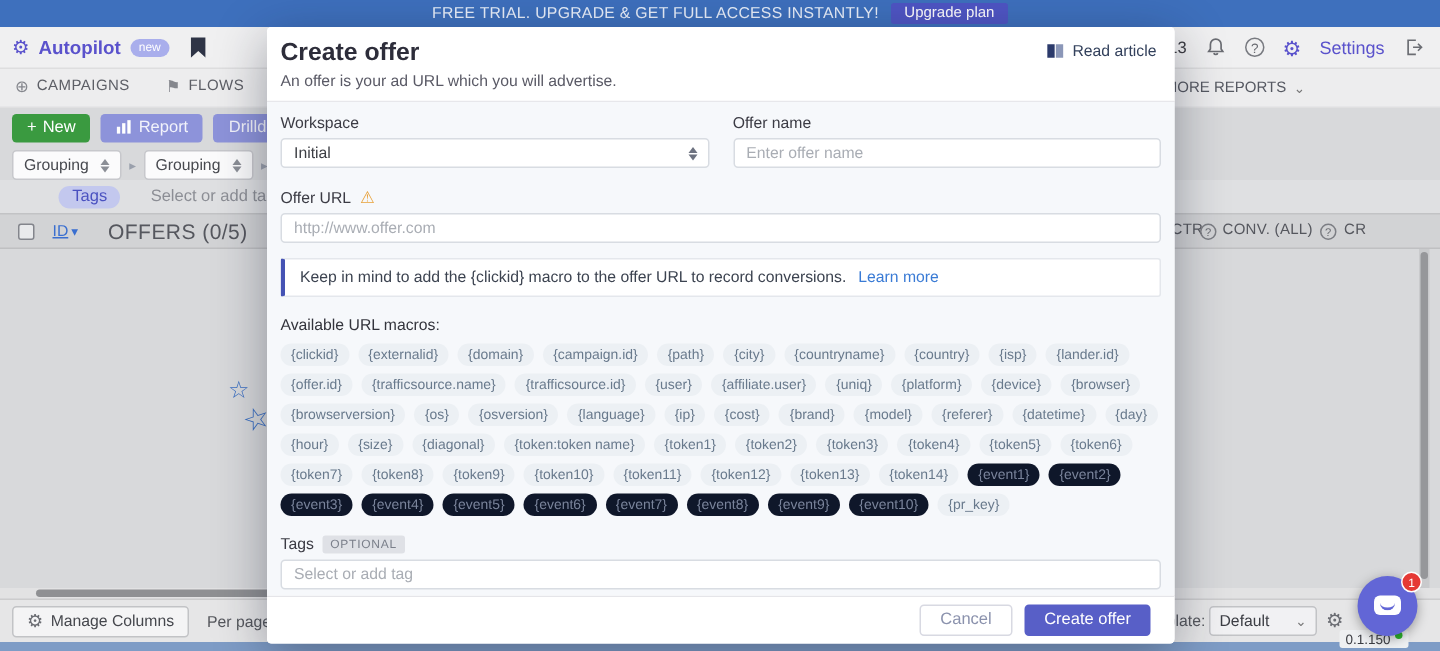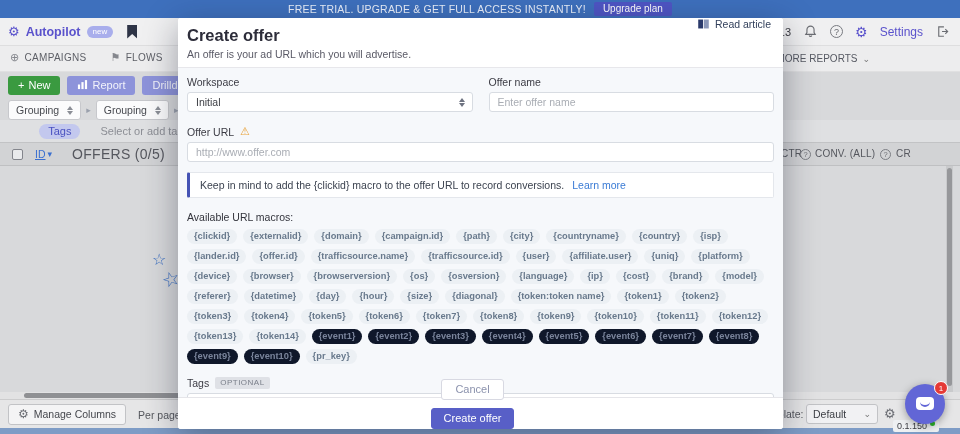--- a/index.html
+++ b/index.html
@@ -110,45 +110,45 @@
                       border-bottom:2px solid #6266d6; border-radius:0 0 8px 8px; }
   .chat-badge { position:absolute; right:-3px; top:-3px; width:14px; height:14px; background:#e53935; border:1.5px solid #fff;
                 border-radius:50%; color:#fff; font-size:8px; display:flex; align-items:center; justify-content:center; }
 
   
   .modal { position:absolute; left:178px; top:18px; width:605px; height:411px; background:#fff; border-radius:3px;
            box-shadow:0 8px 34px rgba(20,25,45,.38); display:flex; flex-direction:column; }
   .m-header { position:relative; padding:8px 12px 7px 9px; border-bottom:1px solid #e7e7eb; background:#fff; border-radius:3px 3px 0 0;}
   .m-title { font-size:16.5px; font-weight:bold; color:#2d2d3a; }
   .m-sub { font-size:10.5px; color:#5a5a66; margin-top:3px; }
-  .read-article { position:absolute; right:12px; top:0; display:flex; align-items:center; gap:5px; cursor:pointer; }
+  .read-article { position:absolute; right:12px; top:10px; display:flex; align-items:center; gap:5px; cursor:pointer; }
   .read-article span { font-size:10.5px; color:#33415c; }
   .m-body { flex:1; background:#f6f8fb; padding:8px 9px 6px; overflow:hidden; }
   .frow { display:flex; gap:16px; }
   .fcol { flex:1; }
   .flabel { font-size:10.5px; color:#3b3b44; margin-bottom:4px; display:flex; align-items:center; gap:6px; }
   .warn { color:#e8a33d; font-size:11px; }
   .tinput { width:100%; height:20px; background:#fff; border:1px solid #d8dce2; border-radius:3px;
             padding:0 8px; font-size:10.5px; color:#3c3e44; font-family:"Liberation Sans",sans-serif; outline:none;}
   .tinput::placeholder { color:#a9adb4; }
   .fsel { position:relative; width:100%; height:20px; background:#fff; border:1px solid #d8dce2; border-radius:3px;
           display:flex; align-items:center; padding:0 20px 0 8px; font-size:10.5px; color:#3c3e44; cursor:pointer; }
   .fsel .updown { position:absolute; right:7px; top:5px; }
   .fsel .updown .u { border-bottom:4px solid #6d7280; }
   .fsel .updown .d { border-top:4px solid #6d7280; }
   .infobox { margin-top:10px; background:#fff; border:1px solid #e4e7ec; border-left:3px solid #4553b4; border-radius:2px;
              padding:6px 10px; font-size:10.5px; color:#3c4350; }
   .learn { color:#3a7bd5; margin-left:8px; cursor:pointer; }
   .macros-label { margin-top:13px; font-size:10.5px; color:#33343c; }
   .macros { margin-top:6px; display:flex; flex-wrap:wrap; gap:5px 6px; }
-  .chip { background:#ecf0f4; border-radius:9px; padding:2px 7px 3px; font-size:9.3px; color:#68798c; cursor:pointer; white-space:nowrap;font-weight:bold;}
+  .chip { background:#ecf0f4; border-radius:9px; padding:2px 7px 3px; font-size:9.3px; color:#68798c; cursor:pointer; white-space:nowrap;}
   .chip.event { background:#0f172a; color:#7a849b; }
   .opt-badge { background:#dfe1e6; color:#7a7f8a; font-size:8px; letter-spacing:.5px; padding:1px 5px 2px; border-radius:2px; }
   .m-footer { height:32px; background:#fff; border-top:1px solid #e5e5e9; border-radius:0 0 3px 3px;
-              display:flex; align-items:center; justify-content:flex-end; gap:8px; padding-right:16px;flex-direction:column; }
+              display:flex; align-items:center; justify-content:flex-end; gap:8px; padding-right:16px; }
   .cancel-btn { background:#fff; border:1px solid #d8d9e2; border-radius:3px; padding:3px 13px 4px; font-size:11px; color:#8b92ad; cursor:pointer;}
   .create-btn { background:#585fc7; border:1px solid #585fc7; border-radius:3px; padding:3px 12px 4px; font-size:11px; color:#fff; cursor:pointer;}
 </style>
 </head>
 <body>
 
 <div class="stage">
 
   <div class="topbar">
     <span class="topbar-msg">FREE TRIAL. UPGRADE &amp; GET FULL ACCESS INSTANTLY!</span>

